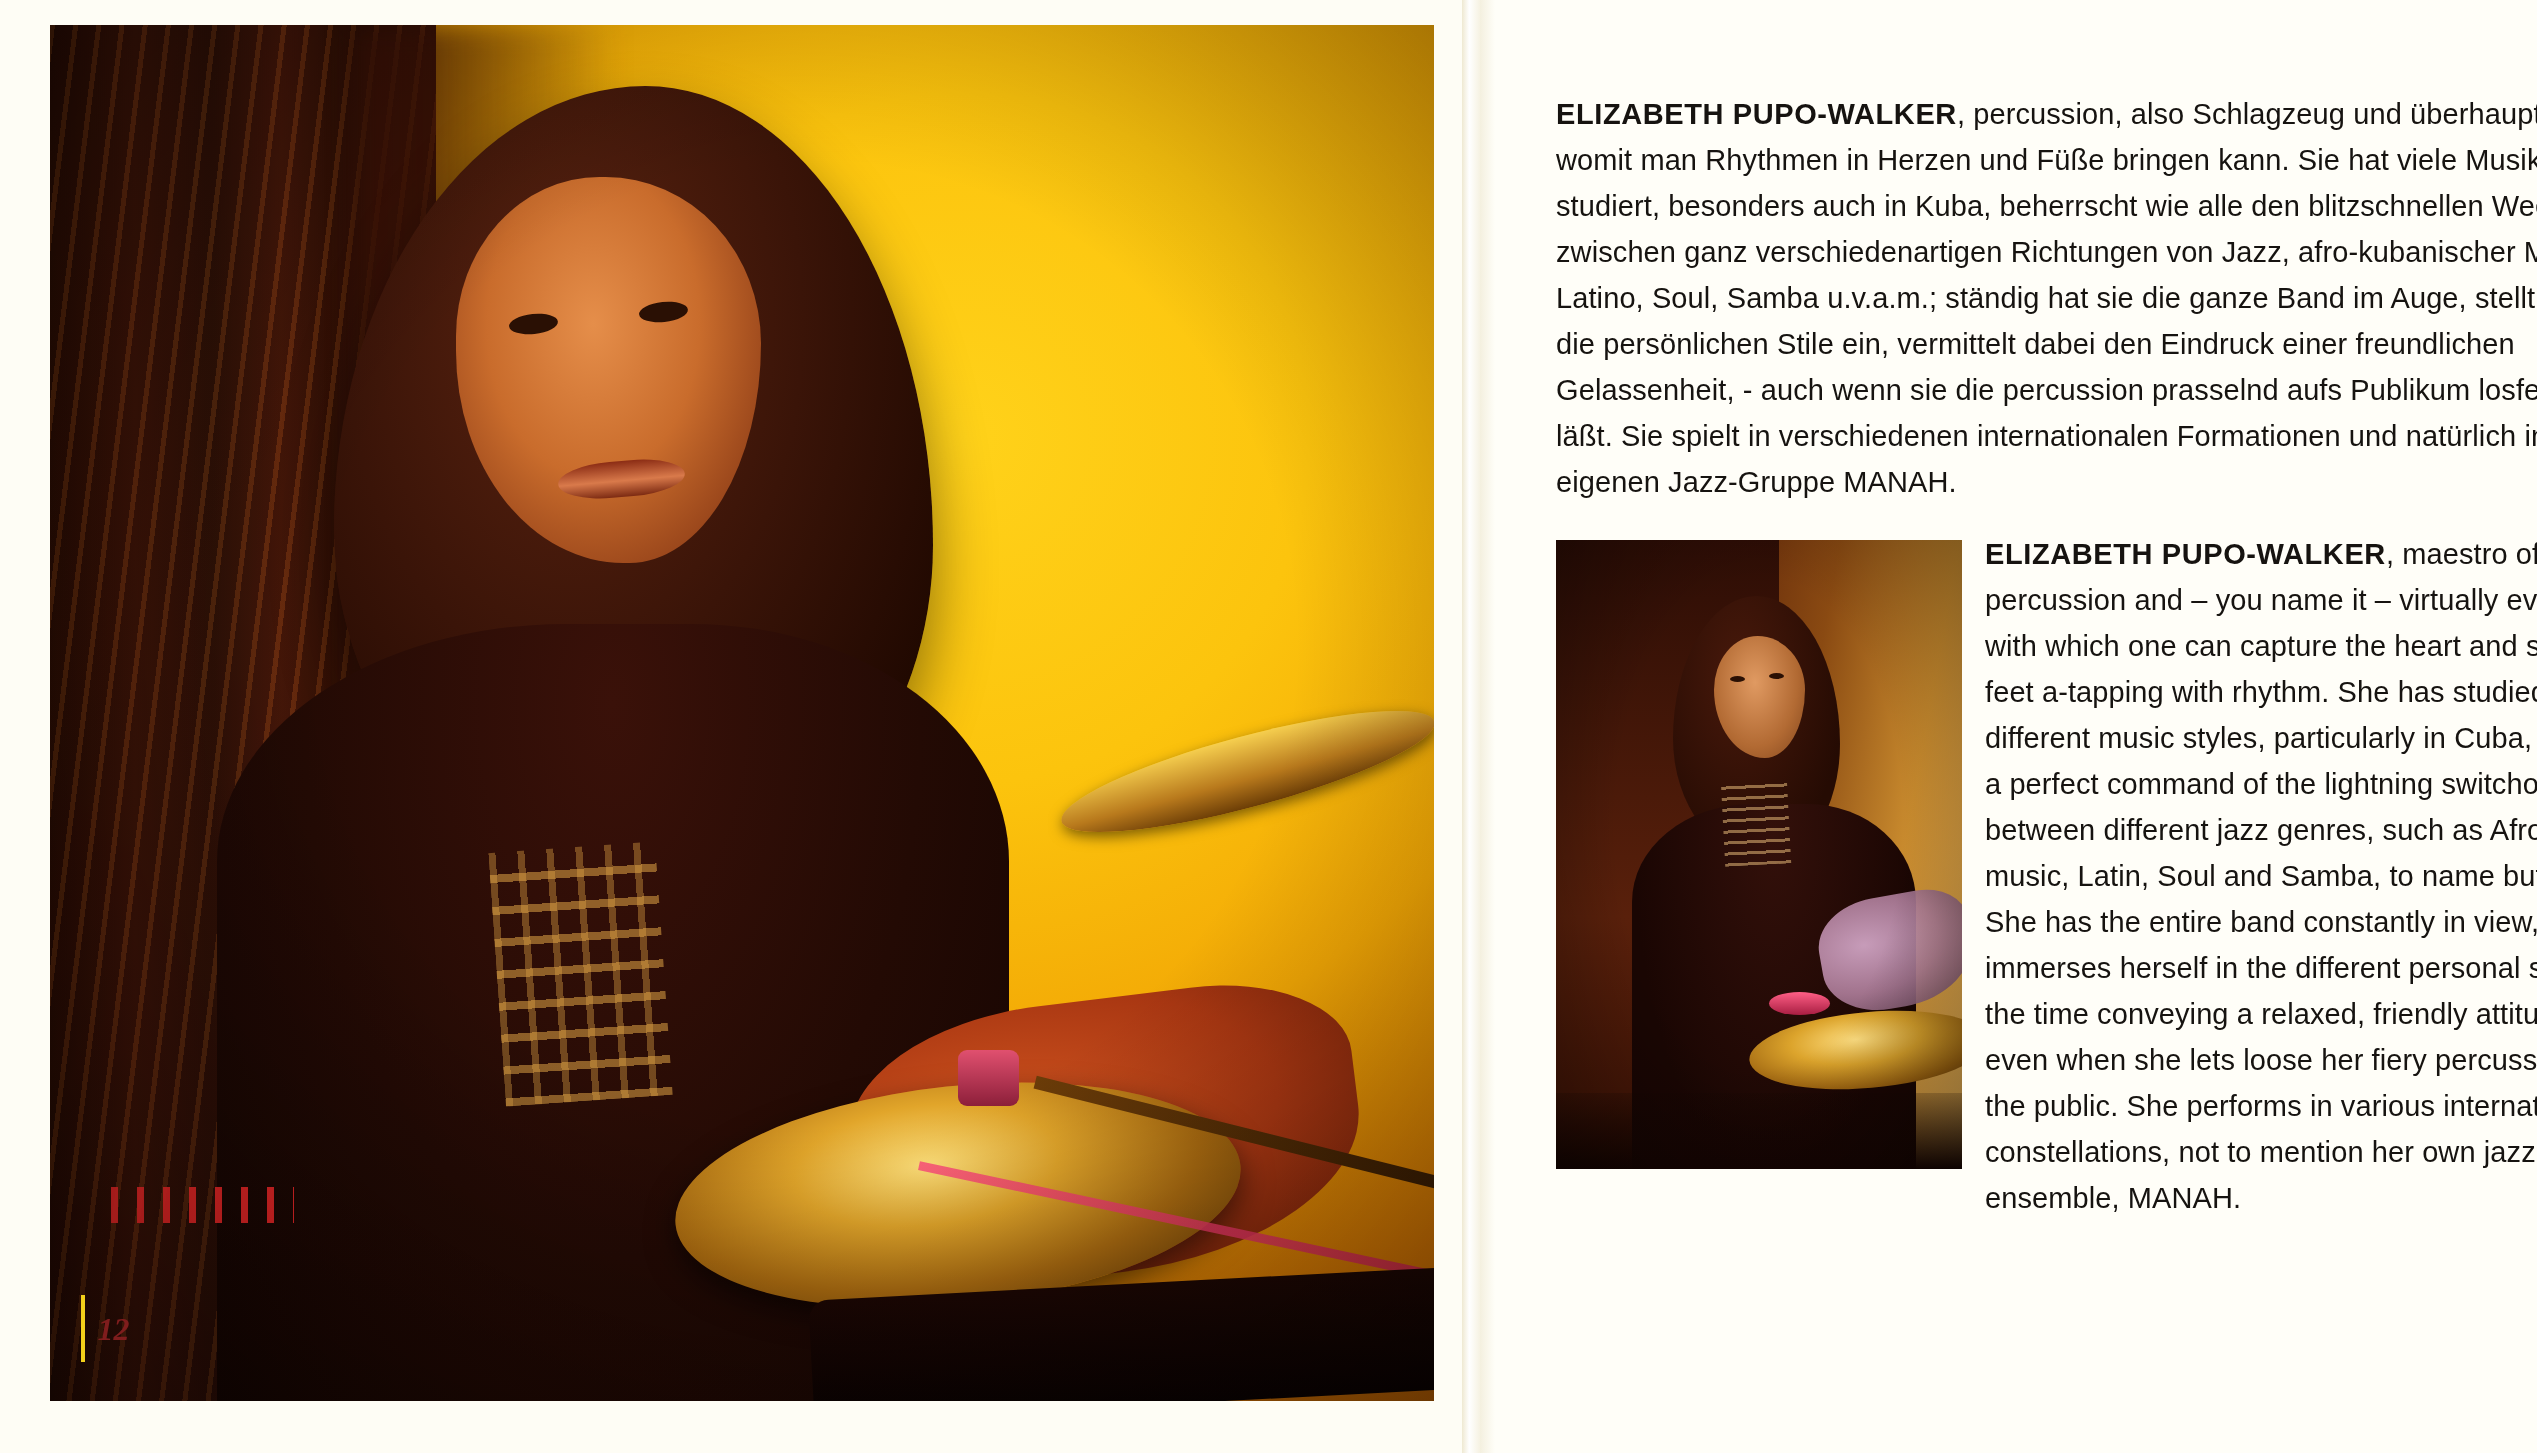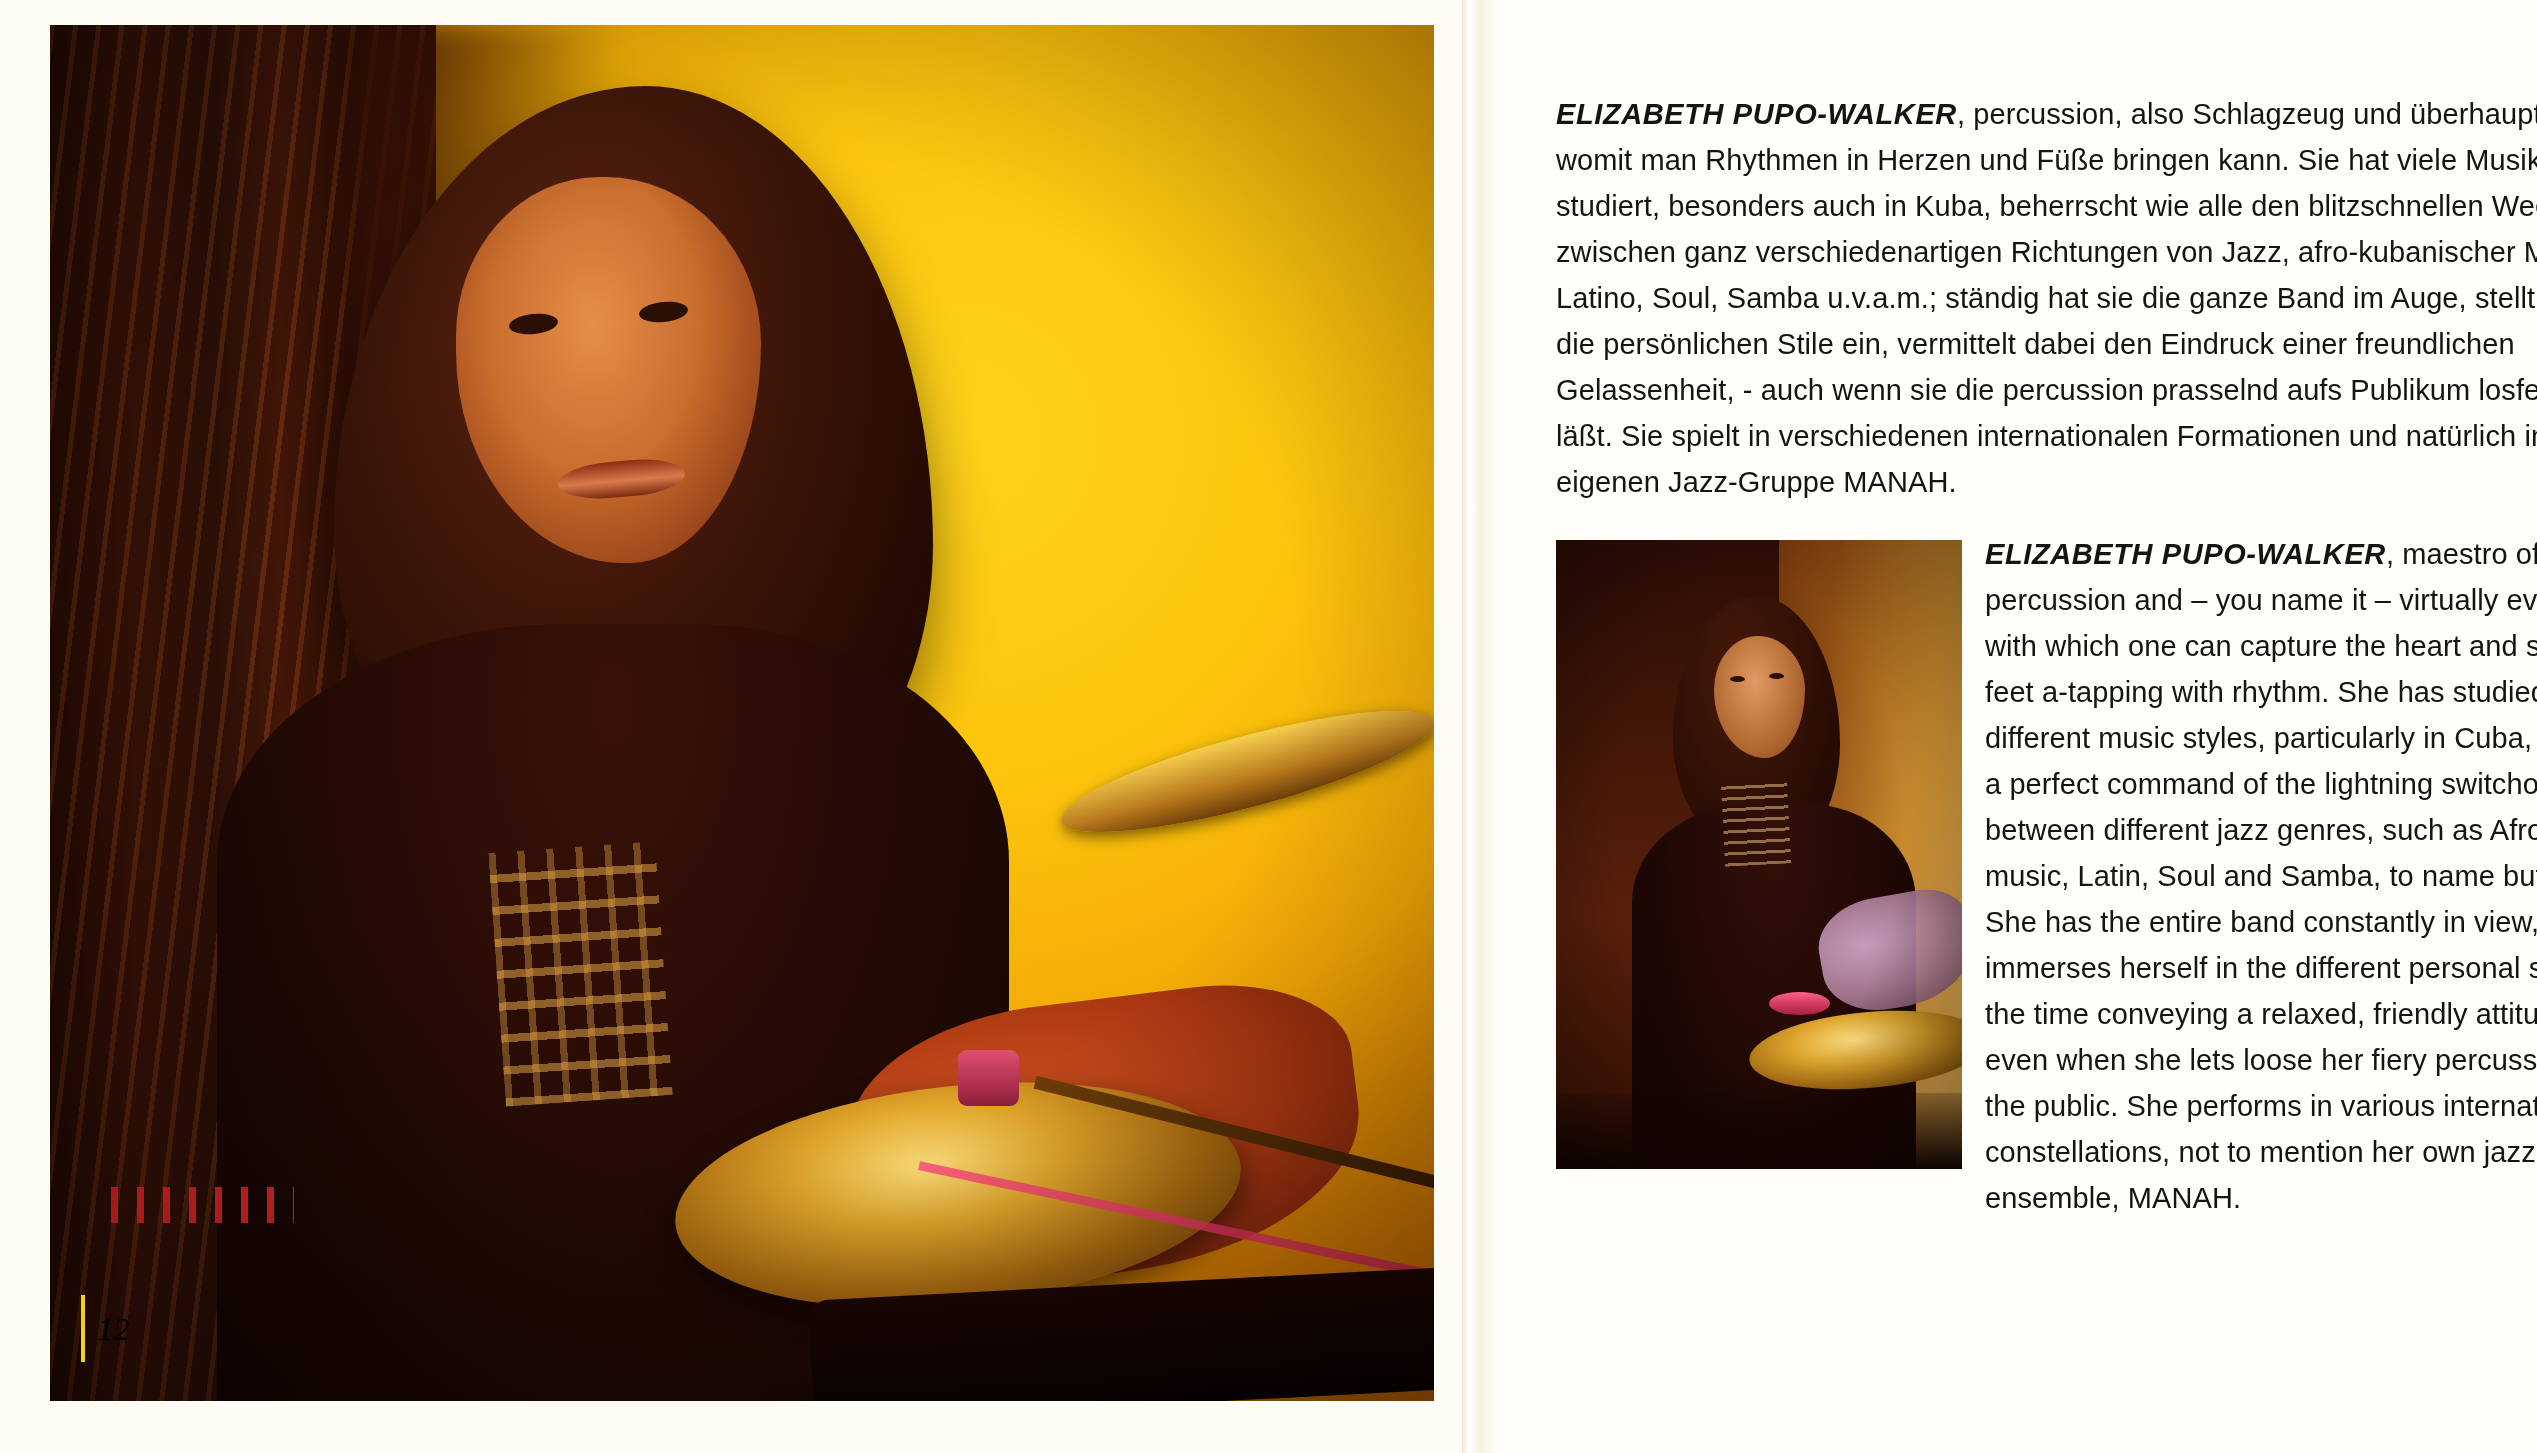--- a/index.html
+++ b/index.html
@@ -195,23 +195,23 @@
     z-index: 6;
   }
   .folio-left .rule {
     width: 3.6px;
     height: 67px;
     background: #f3d01a;
   }
   .folio-left .num {
     font-family: "Liberation Serif", serif;
     font-style: italic;
-    font-weight: 400;
+    font-weight: 700;
     font-size: 32px;
-    color: #000000;
+    color: #7f1d1d;
     line-height: 1;
   }
 
   
   .gutter {
     width: 18px;
     flex: 0 0 auto;
     background: linear-gradient(90deg, #efe9d2 0%, #ffffff 40%, #f6f2e2 100%);
   }
 
@@ -232,21 +232,20 @@
     font-family: "Liberation Sans", sans-serif;
     font-size: 29px;
     line-height: 46px;
     color: #161310;
     text-align: left;
     margin: 0 0 26px 0;
     letter-spacing: 0.1px;
   }
   .para .lead {
     font-weight: 700;
-    font-style: italic;
     letter-spacing: 0.6px;
   }
   .photo-inset {
     float: left;
     width: 406px;
     height: 629px;
     margin: 9px 23px 12px 0;
     shape-margin: 5px;
     position: relative;
     overflow: hidden;

